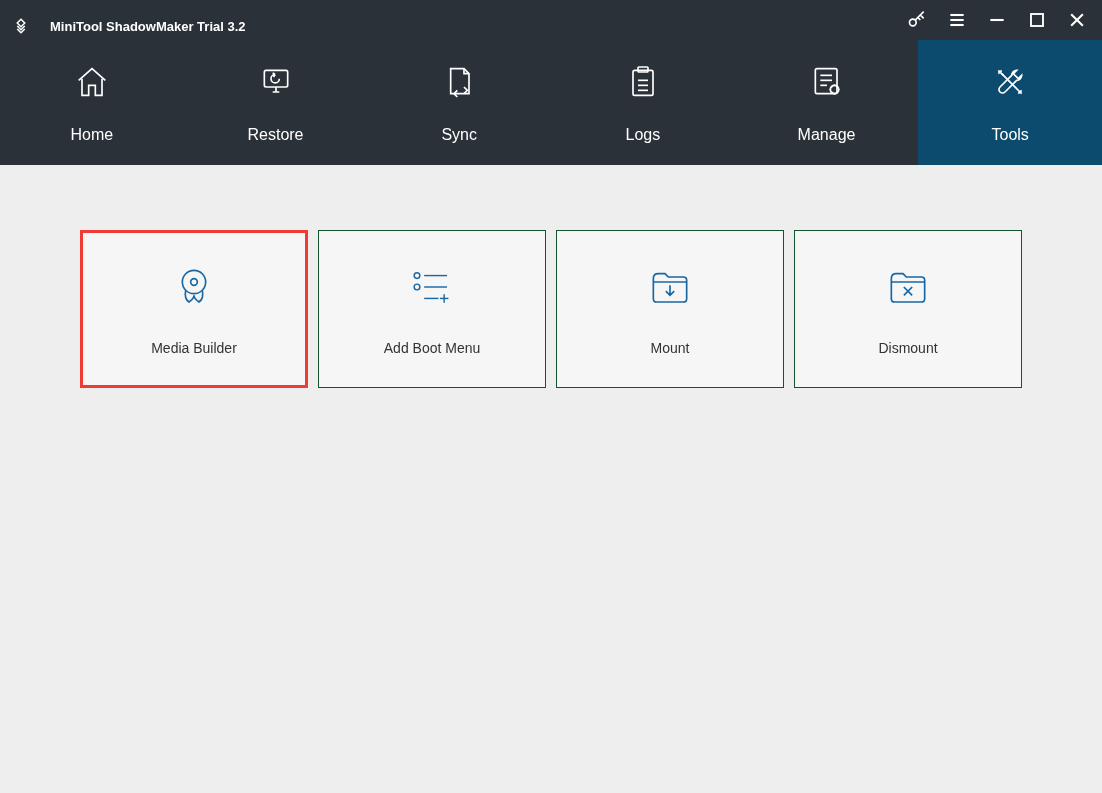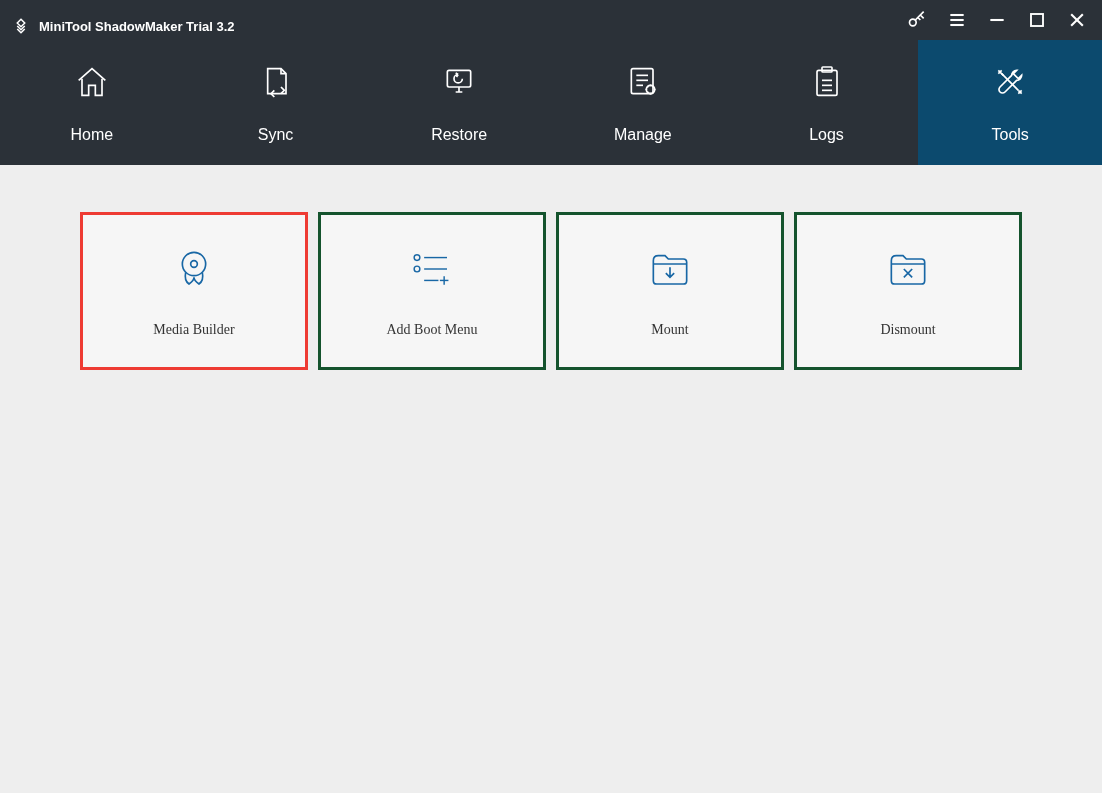--- a/index.html
+++ b/index.html
@@ -15,21 +15,21 @@
   background: #2b3138;
   display: flex;
   align-items: center;
   justify-content: space-between;
   padding: 0 12px;
   color: #fff;
 }
 .titlebar-left {
   display: flex;
   align-items: center;
-  gap: 9px;
+  gap: 20px;
   margin-top: 12px;
 }
 .titlebar-title {
   font-size: 13px;
   font-weight: 600;
 }
 .titlebar-right {
   display: flex;
   align-items: center;
   gap: 14px;
@@ -64,33 +64,32 @@
   width: 40px;
   height: 40px;
   display: flex;
   align-items: center;
   justify-content: center;
 }
 .nav-label {
   font-size: 16px;
 }
 .content {
-  padding: 47px 80px;
-  font-family: Liberation Serif, serif;
+  padding: 65px 80px;
 }
 .tiles-row {
   display: flex;
   gap: 10px;
   margin-bottom: 16px;
 }
 .tile {
   width: 230px;
   height: 158px;
   background: #f6f6f6;
-  border: 3px solid #14532d;
+  border: 1px solid #14532d;
   display: flex;
   flex-direction: column;
   align-items: center;
   justify-content: center;
   gap: 28px;
   cursor: pointer;
 }
 .tile.highlighted {
   border: 3px solid #ee3b33;
 }
@@ -163,65 +162,65 @@
         <path d="M12 20 V40 H20 V28 H28 V40 H36 V20"></path>
       </svg>
     </span>
     <span class="nav-label">Home</span>
   </div>
 
 
   <div class="nav-item">
     <span class="nav-icon">
       <svg width="40" height="40" viewBox="0 0 48 48" fill="none" stroke="#fff" stroke-width="2">
+        <rect x="10" y="10" width="28" height="20" rx="2"></rect>
+        <path d="M20 36 H28 M24 30 V36"></path>
+        <path d="M28 20 A5 5 0 1 1 23 15 M23 15 L20 13 M23 15 L21 18"></path>
+      </svg>
+    </span>
+    <span class="nav-label">Restore</span>
+  </div>
+
+  <div class="nav-item">
+    <span class="nav-icon">
+      <svg width="40" height="40" viewBox="0 0 48 48" fill="none" stroke="#fff" stroke-width="2">
         <path d="M14 8 H30 L36 14 V38 H14 Z"></path>
         <path d="M30 8 V14 H36"></path>
         <path d="M22 34 L18 38 L22 42"></path>
         <path d="M30 30 L34 34 L30 38"></path>
       </svg>
     </span>
     <span class="nav-label">Sync</span>
   </div>
 
   <div class="nav-item">
     <span class="nav-icon">
       <svg width="40" height="40" viewBox="0 0 48 48" fill="none" stroke="#fff" stroke-width="2">
-        <rect x="10" y="10" width="28" height="20" rx="2"></rect>
-        <path d="M20 36 H28 M24 30 V36"></path>
-        <path d="M28 20 A5 5 0 1 1 23 15 M23 15 L20 13 M23 15 L21 18"></path>
-      </svg>
-    </span>
-    <span class="nav-label">Restore</span>
+        <rect x="12" y="10" width="24" height="30" rx="2"></rect>
+        <rect x="18" y="6" width="12" height="6" rx="1"></rect>
+        <line x1="18" y1="22" x2="30" y2="22"></line>
+        <line x1="18" y1="28" x2="30" y2="28"></line>
+        <line x1="18" y1="34" x2="30" y2="34"></line>
+      </svg>
+    </span>
+    <span class="nav-label">Logs</span>
   </div>
 
   <div class="nav-item">
     <span class="nav-icon">
       <svg width="40" height="40" viewBox="0 0 48 48" fill="none" stroke="#fff" stroke-width="2">
         <rect x="10" y="8" width="26" height="30" rx="2"></rect>
         <line x1="16" y1="16" x2="30" y2="16"></line>
         <line x1="16" y1="22" x2="30" y2="22"></line>
         <line x1="16" y1="28" x2="24" y2="28"></line>
         <circle cx="33" cy="33" r="5"></circle>
         <path d="M33 27 V29 M33 37 V39 M27 33 H29 M37 33 H39 M29 29 L30.5 30.5 M35.5 35.5 L37 37 M37 29 L35.5 30.5 M30.5 35.5 L29 37"></path>
       </svg>
     </span>
     <span class="nav-label">Manage</span>
-  </div>
-
-  <div class="nav-item">
-    <span class="nav-icon">
-      <svg width="40" height="40" viewBox="0 0 48 48" fill="none" stroke="#fff" stroke-width="2">
-        <rect x="12" y="10" width="24" height="30" rx="2"></rect>
-        <rect x="18" y="6" width="12" height="6" rx="1"></rect>
-        <line x1="18" y1="22" x2="30" y2="22"></line>
-        <line x1="18" y1="28" x2="30" y2="28"></line>
-        <line x1="18" y1="34" x2="30" y2="34"></line>
-      </svg>
-    </span>
-    <span class="nav-label">Logs</span>
   </div>
 
   <div class="nav-item active">
     <span class="nav-icon">
       <svg width="40" height="40" viewBox="0 0 48 48" fill="none" stroke="#fff" stroke-width="2">
         <path d="M32 10 A6 6 0 0 0 26 16 L12 30 A4 4 0 1 0 18 36 L32 22 A6 6 0 0 0 38 16 L34 20 L28 14 Z"></path>
         <line x1="14" y1="14" x2="34" y2="34"></line>
         <path d="M10 10 L16 16 M14 10 L10 14"></path>
         <path d="M34 34 L38 38 M38 34 L34 38"></path>
       </svg>

